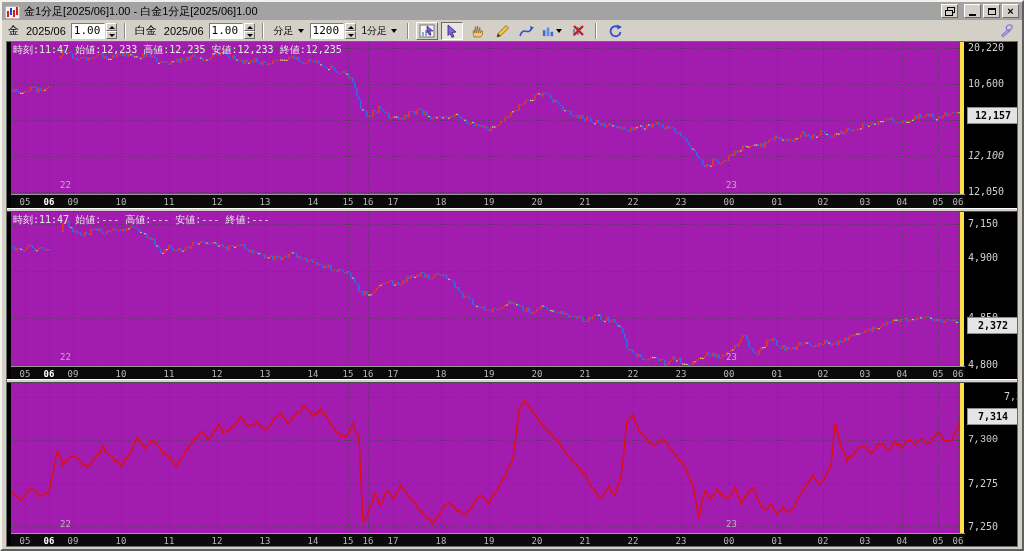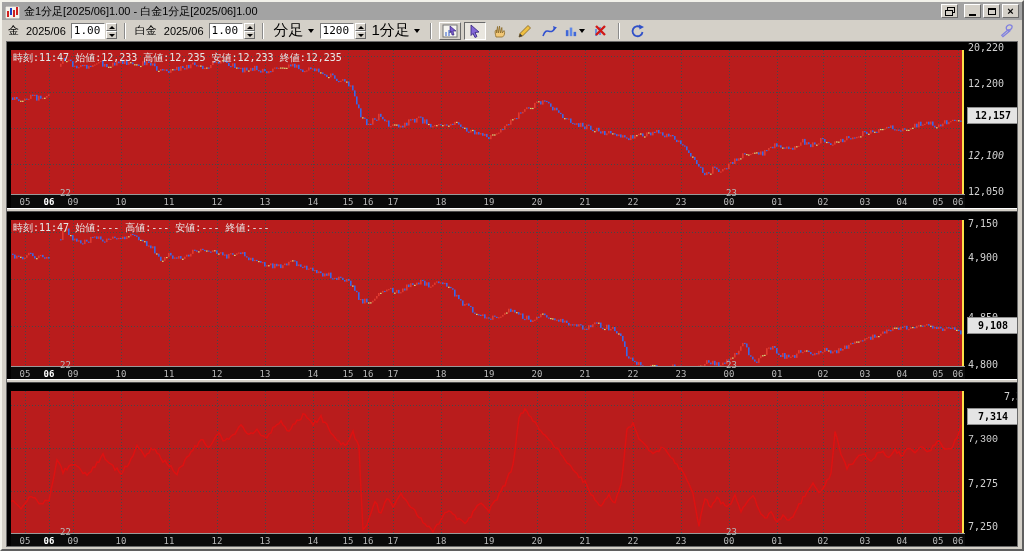--- a/index.html
+++ b/index.html
@@ -27,31 +27,31 @@
   .tlabel{font-size:11px;color:#000;margin:0 2px;}
   .tvalue{font-size:11px;color:#000;margin:0 2px;}
   .spin{display:flex;align-items:center;}
   .spin input{width:34px;height:16px;font:11px "DejaVu Sans Mono",monospace;padding:0 2px;border:1px solid;border-color:#7a7a7a #fff #fff #7a7a7a;background:#fff;color:#000;}
   .updown{display:flex;flex-direction:column;margin-left:1px;}
   .ud{width:11px;height:8px;background:#d4d0c8;border:1px solid;border-color:#fff #6a6a6a #6a6a6a #fff;position:relative;}
   .ud::after{content:"";position:absolute;left:2px;border-left:3px solid transparent;border-right:3px solid transparent;}
   .ud.up::after{top:2px;border-bottom:3px solid #000;}
   .ud.dn::after{top:2px;border-top:3px solid #000;}
   .tsep{width:2px;height:16px;border-left:1px solid #8a8a8a;border-right:1px solid #fff;margin:0 4px;}
-  .dd{display:flex;align-items:center;font-size:15px;color:#000;padding:1px 3px;text-align:right;}
+  .dd{display:flex;align-items:center;font-size:10px;color:#000;padding:1px 3px;text-align:right;}
   .dd .arr{width:0;height:0;border-left:3px solid transparent;border-right:3px solid transparent;border-top:4px solid #000;margin-left:4px;}
   .tbtn{width:22px;height:18px;display:flex;align-items:center;justify-content:center;background:#d4d0c8;border:1px solid transparent;}
   .tbtn.framed{border-color:#fff #6a6a6a #6a6a6a #fff;}
   .tbtn.active{border-color:#6a6a6a #fff #fff #6a6a6a;background:#e9e6df;}
   .tbtn .arr{width:0;height:0;border-left:3px solid transparent;border-right:3px solid transparent;border-top:4px solid #000;margin-left:2px;}
   .spacer{flex:1;}
   
   .main{position:relative;margin:0 4px;height:506px;background:#000;border:1px solid #6a6a6a;overflow:hidden;}
   .chart-block{position:absolute;left:0;width:100%;}
-  .plot{position:absolute;left:4px;top:0;width:953px;background:#b91c1c;border-right:2px solid #fde047;overflow:hidden;margin-top:8px;}
+  .plot{position:absolute;left:4px;top:0;width:953px;background:#a21caf;border-right:4px solid #fde047;overflow:hidden;}
   .plot svg{position:absolute;left:0;top:0;}
   .grid{stroke:#474747;stroke-dasharray:1,2;stroke-width:1;}
   .info{position:absolute;left:2px;top:1px;z-index:3;color:#e8e8e8;font:10px "DejaVu Sans Mono",monospace;white-space:nowrap;}
   .daylab{position:absolute;z-index:2;color:#b8b8b8;font:9px "DejaVu Sans Mono",monospace;}
   .time-axis{position:absolute;left:4px;width:954px;background:#0a0a0a;border-top:1px solid #9a9a9a;}
   .tlab{position:absolute;top:2px;width:18px;text-align:center;color:#b8b8b8;font:9px "DejaVu Sans Mono",monospace;}
   .tlab.bold{color:#fff;font-weight:bold;}
   .y-axis{position:absolute;left:958px;top:0;width:56px;height:100%;background:#000;}
   .ylab{position:absolute;left:3px;color:#d0d0d0;font:10px "DejaVu Sans Mono",monospace;}
   .curbox{position:absolute;left:2px;width:52px;background:#e4e4e4;color:#000;text-align:center;
@@ -719,21 +719,21 @@
           <span class="tlab" style="left: 709px;">00</span>
           <span class="tlab" style="left: 757px;">01</span>
           <span class="tlab" style="left: 803px;">02</span>
           <span class="tlab" style="left: 845px;">03</span>
           <span class="tlab" style="left: 882px;">04</span>
           <span class="tlab" style="left: 918px;">05</span>
           <span class="tlab" style="left: 938px;">06</span>
         </div>
       <div class="y-axis">
           <span class="ylab" style="top: 0px;">20,220</span>
-          <span class="ylab" style="top: 36px;">12,200</span>
+          <span class="ylab" style="top: 36px;">10,600</span>
           <span class="ylab" style="top: 108px; font-style: italic;">12,100</span>
           <span class="ylab" style="top: 144px;">12,050</span>
           <span class="curbox" style="top: 64.96px;">12,157</span>
         </div>
     </div>
     <div class="hsep" style="top:166px;"></div>
 
     <div class="chart-block" style="top:170px;height:167px;">
       <div class="plot" style="height:154px;">
         <div class="info">時刻:11:47 始値:--- 高値:--- 安値:--- 終値:---</div>
@@ -1264,21 +1264,21 @@
           <span class="tlab" style="left: 845px;">03</span>
           <span class="tlab" style="left: 882px;">04</span>
           <span class="tlab" style="left: 918px;">05</span>
           <span class="tlab" style="left: 938px;">06</span>
         </div>
       <div class="y-axis">
           <span class="ylab" style="top: 6px;">7,150</span>
           <span class="ylab" style="top: 40px;">4,900</span>
           <span class="ylab" style="top: 100px;">4,850</span>
           <span class="ylab" style="top: 147px;">4,800</span>
-          <span class="curbox" style="top: 104.58px;">9,108</span>
+          <span class="curbox" style="top: 104.58px;">2,372</span>
         </div>
     </div>
     <div class="hsep" style="top:337px;"></div>
 
     <div class="chart-block" style="top:341px;height:164px;">
       <div class="plot" style="height:150px;">
       <svg width="953" height="150">
             <line x1="14.5" x2="14.5" y1="0" y2="150" class="grid"></line>
             <line x1="38.5" x2="38.5" y1="0" y2="150" class="grid"></line>
             <line x1="62.5" x2="62.5" y1="0" y2="150" class="grid"></line>

